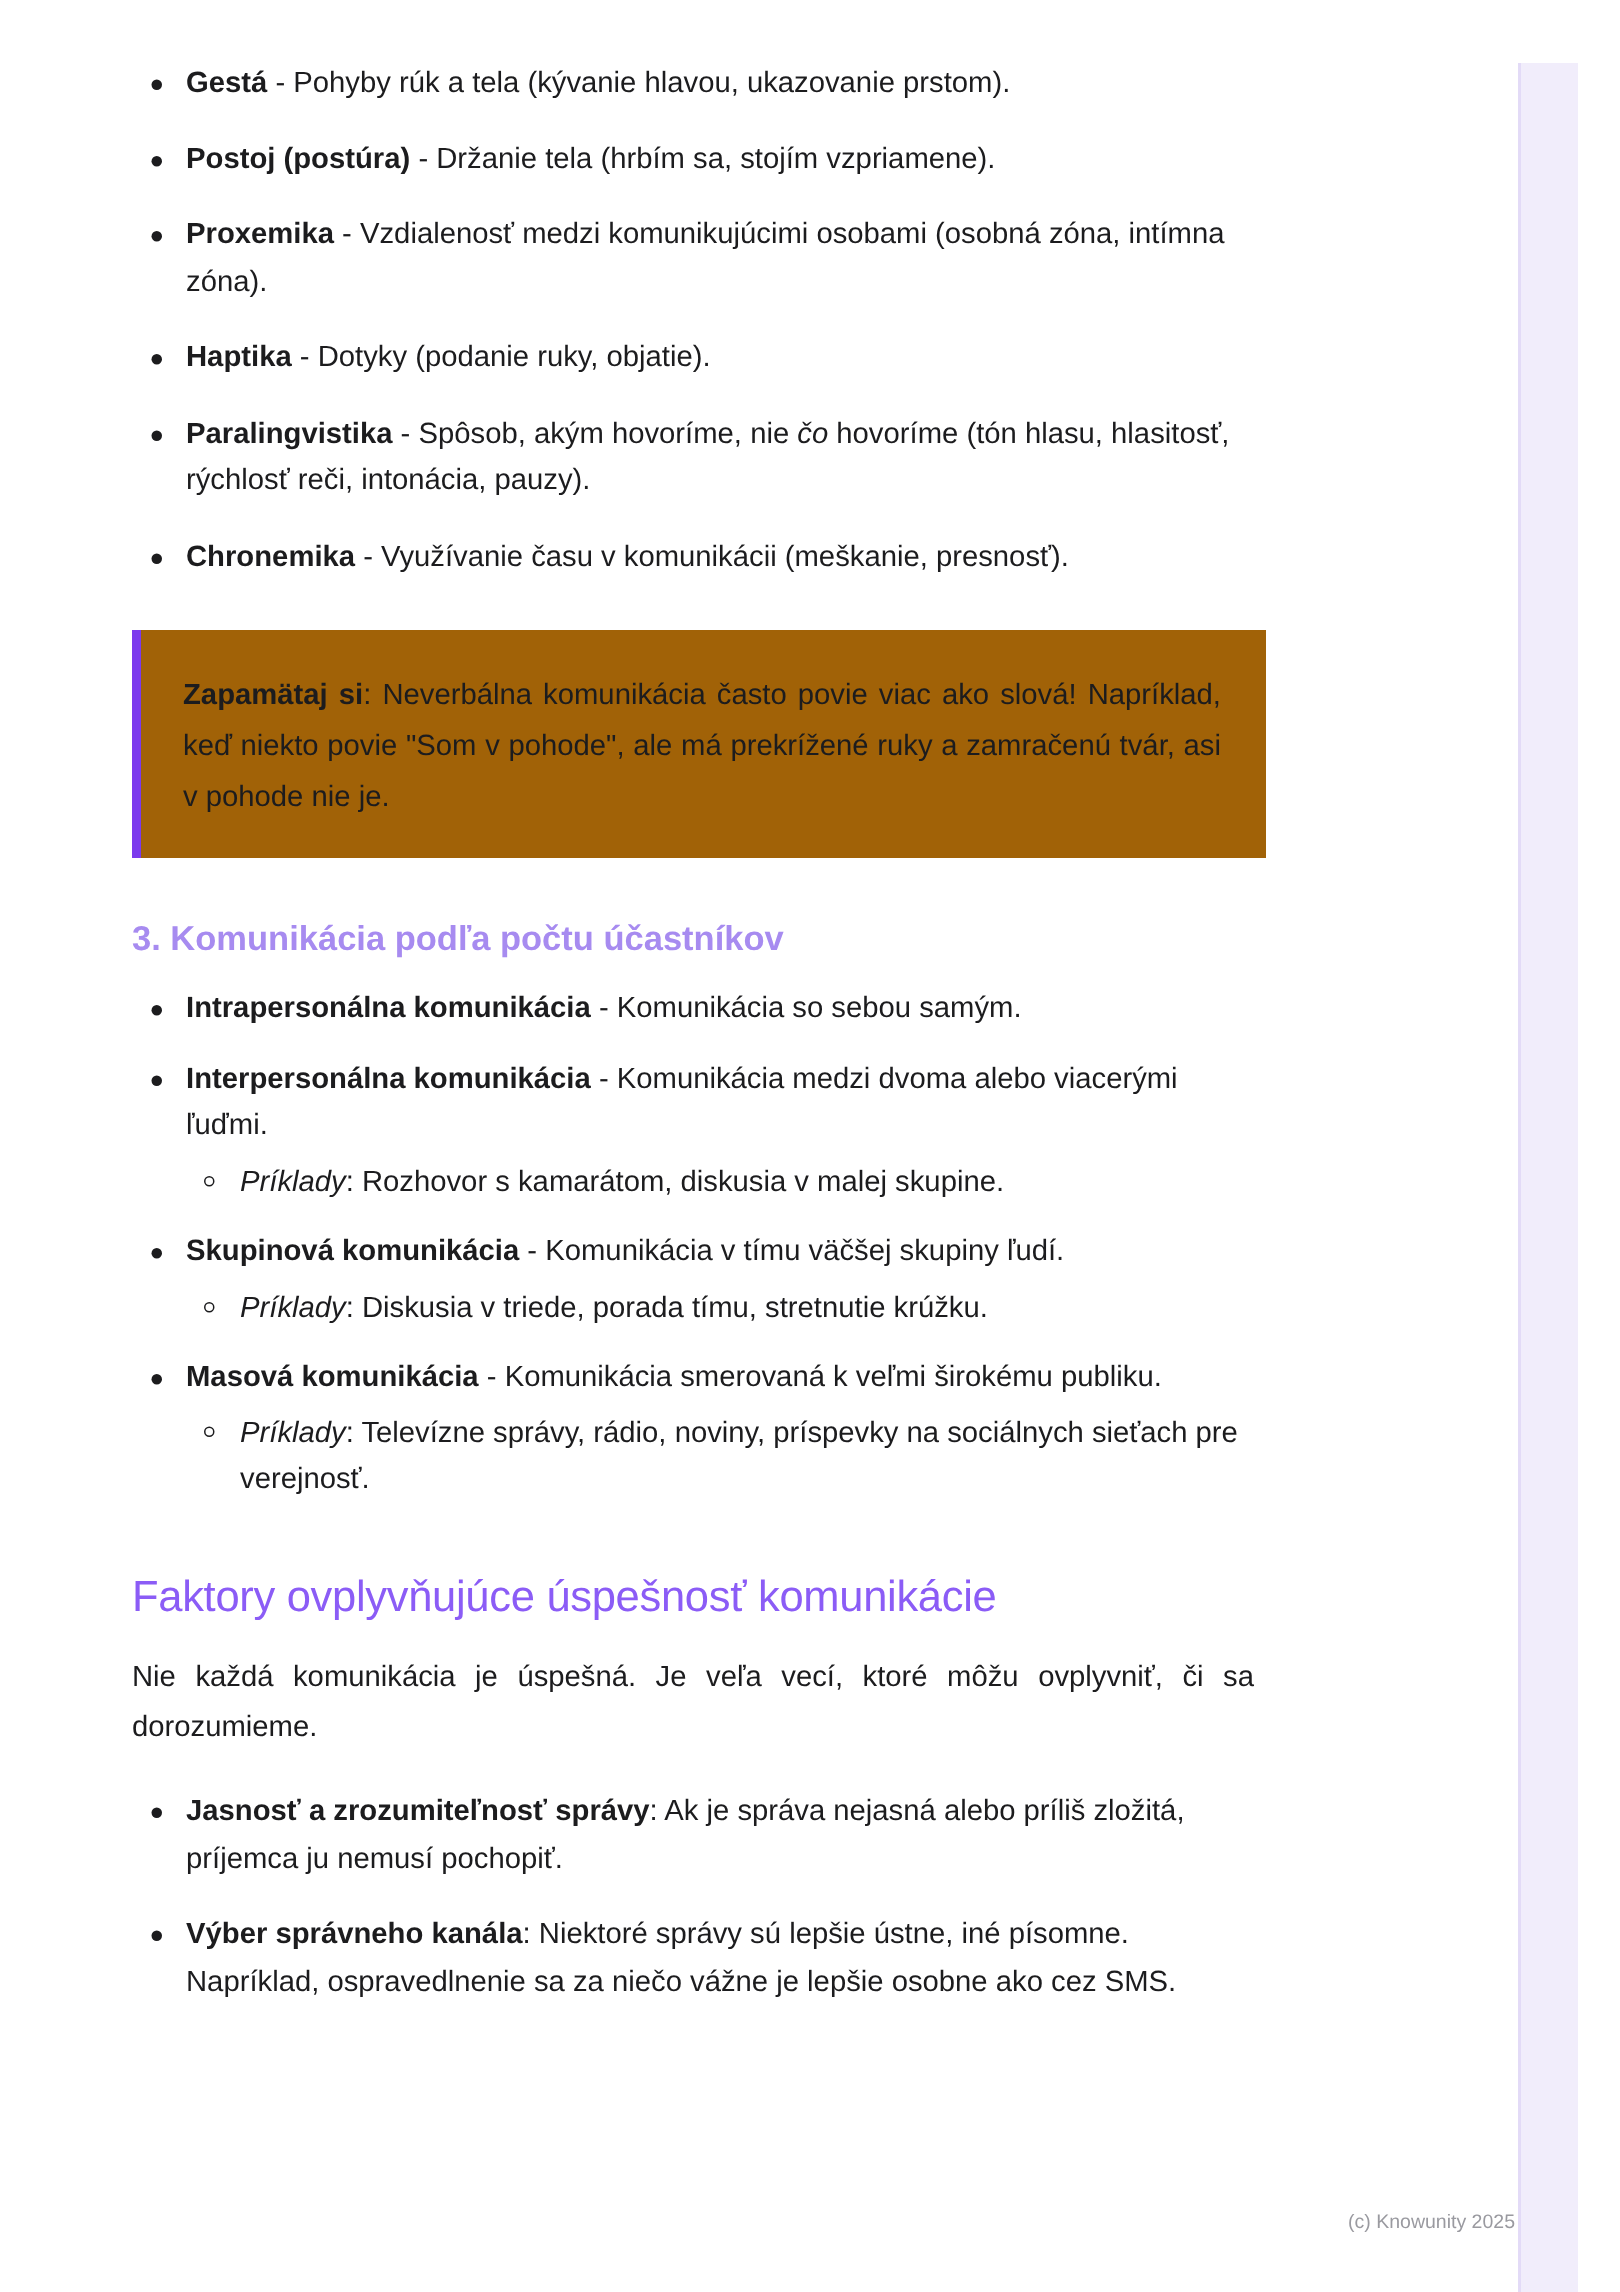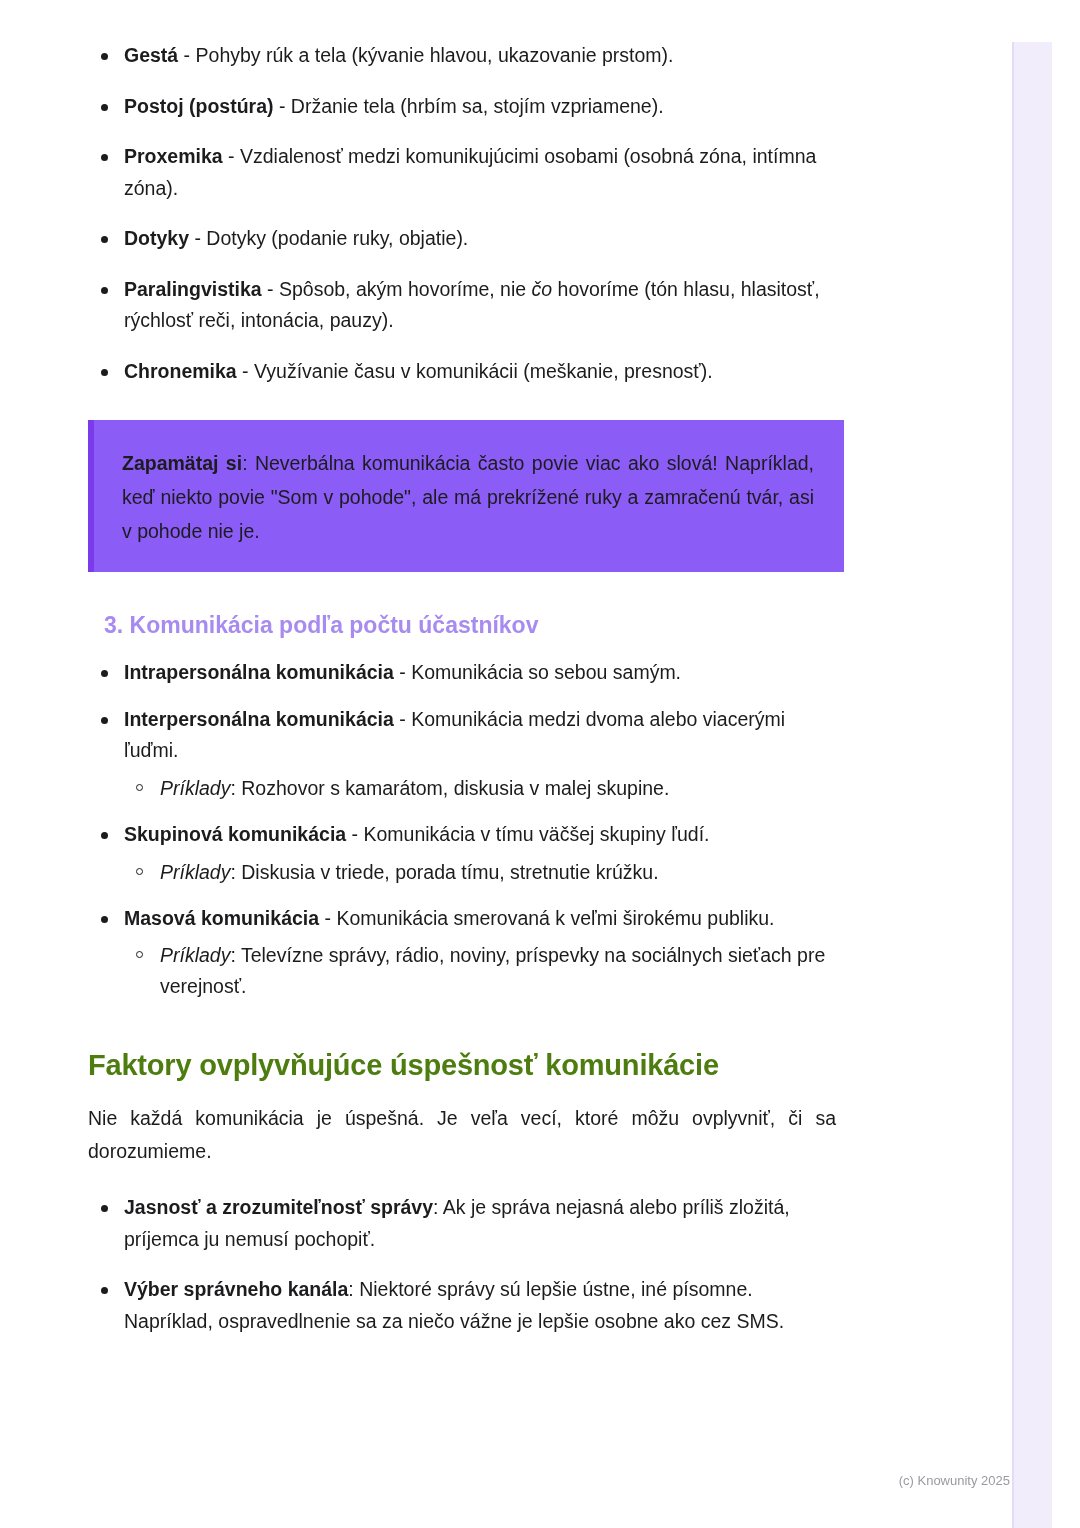--- a/index.html
+++ b/index.html
@@ -106,40 +106,40 @@
     width: 7px;
     height: 7px;
     border-radius: 50%;
     border: 1.6px solid #1c1c1e;
     background: transparent;
     box-sizing: border-box;
   }
 
   .callout {
     margin: 32px 0 0 0;
-    background: #8b5cf6;
+    background: #a16207;
     border-left: 6px solid #7c3aed;
     padding: 26px 30px 24px 28px;
     font-size: 19.5px;
     line-height: 1.75;
     text-align: justify;
     color: #1c1c1e;
     max-width: 740px;
   }
 
   h2.section-sub {
     font-size: 23px;
     color: #a78bf0;
     font-weight: bold;
-    margin: 40px 0 18px 16px;
+    margin: 40px 0 18px 0;
   }
   h1.section-main {
     font-size: 29px;
-    color: #4d7c0f;
-    font-weight: bold;
+    color: #8b5cf6;
+    font-weight: normal;
     margin: 46px 0 20px 0;
     letter-spacing: -0.2px;
   }
 
   p.para {
     font-size: 19.5px;
     line-height: 1.7;
     margin: 16px 0 24px 0;
     text-align: justify;
     color: #1c1c1e;
@@ -172,21 +172,21 @@
     <li>
       <b>Gestá</b><span> - Pohyby rúk a tela (kývanie hlavou, ukazovanie prstom).</span>
     </li>
     <li>
       <b>Postoj (postúra)</b><span> - Držanie tela (hrbím sa, stojím vzpriamene).</span>
     </li>
     <li>
       <b>Proxemika</b><span> - Vzdialenosť medzi komunikujúcimi osobami (osobná zóna, intímna zóna).</span>
     </li>
     <li>
-      <b>Dotyky</b><span> - Dotyky (podanie ruky, objatie).</span>
+      <b>Haptika</b><span> - Dotyky (podanie ruky, objatie).</span>
     </li>
     <li>
       <b>Paralingvistika</b><span> - Spôsob, akým hovoríme, nie </span><i>čo</i><span> hovoríme (tón hlasu, hlasitosť, rýchlosť reči, intonácia, pauzy).</span>
     </li>
     <li>
       <b>Chronemika</b><span> - Využívanie času v komunikácii (meškanie, presnosť).</span>
     </li>
   </ul>
 
   <div class="callout">

